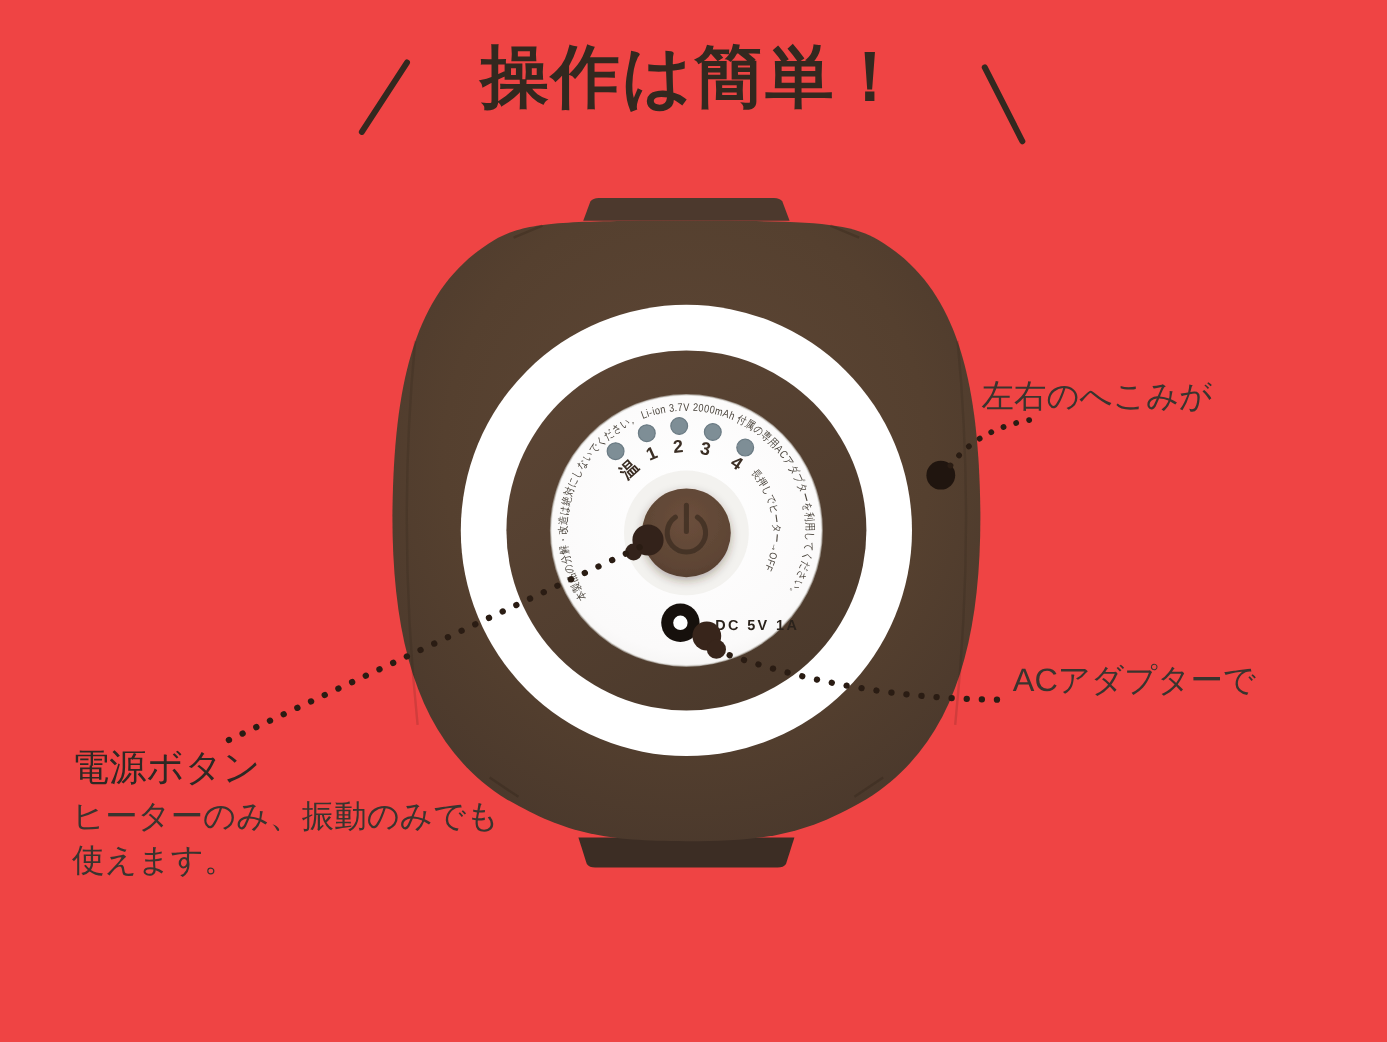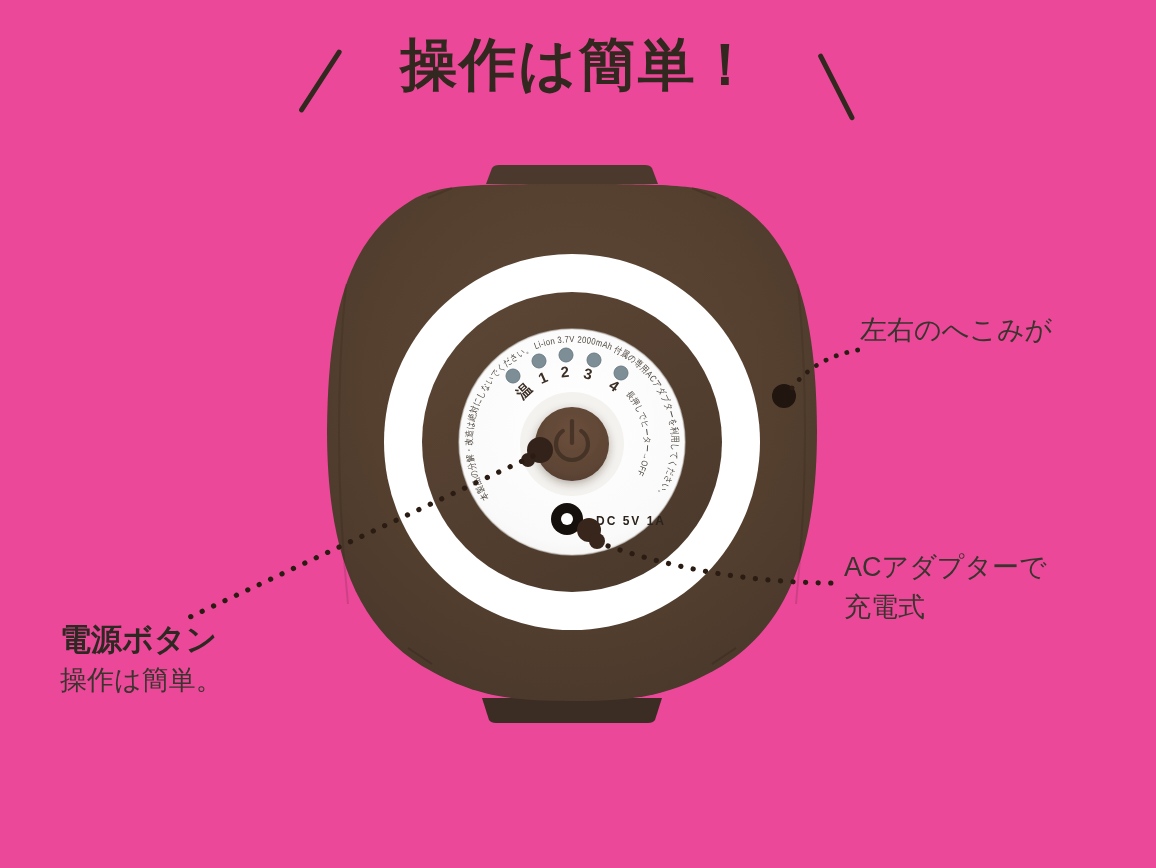--- a/index.html
+++ b/index.html
@@ -1,32 +1,32 @@
 <!DOCTYPE html>
 <html><head>
 <meta charset="utf-8">
 <style>
   html,body{margin:0;padding:0;background:#ffffff;}
   body{width:1156px;height:868px;overflow:hidden;font-family:"Liberation Sans",sans-serif;}
-  .stage{position:relative;width:1156px;height:868px;background:#ec4899;}
+  .stage{position:relative;width:1156px;height:868px;background:#ef4444;}
 
   
   .title-wrap{position:absolute;left:0;top:30px;width:1156px;text-align:center;}
   .title-text{display:inline-block;font-size:57px;font-weight:bold;color:#33281f;
               letter-spacing:2px;line-height:1.2;}
   .slash{position:absolute;width:5px;height:74px;background:#33281f;border-radius:3px;}
   .slash-left{left:338px;top:50px;transform:rotate(-33deg);transform-origin:top center;transform:rotate(33deg);}
   .slash-right{left:817px;top:54px;transform:rotate(-27deg);transform-origin:top center;}
 
   
   .ann{position:absolute;color:#39342e;font-size:27px;line-height:40px;white-space:nowrap;}
-  .ann-fit{left:860px;top:310px;}
+  .ann-fit{left:818px;top:310px;}
   .ann-charge{left:844px;top:547px;}
   .ann-power{left:60px;top:618px;line-height:37px;}
-  .ann-power .heading{font-size:31px;font-weight:bold;color:#2e2823;line-height:44px;margin:0;}
+  .ann-power .heading{font-size:31px;font-weight:normal;color:#2e2823;line-height:44px;margin:0;}
   .ann p{margin:0;}
 
   
   svg{position:absolute;left:0;top:0;}
   svg text{font-family:"Liberation Sans",sans-serif;}
   .curved{fill:#4a443c;font-size:9.2px;letter-spacing:0.4px;}
   .curved-inner{fill:#4a443c;font-size:8.6px;letter-spacing:0.3px;}
   .lvl{fill:#3b2e24;font-size:15px;font-weight:bold;text-anchor:middle;}
   .dc-label{fill:#2b231c;font-size:12px;font-weight:bold;letter-spacing:2px;}
 </style>
@@ -144,21 +144,21 @@
       <path d="M 608 546 Q 720 584 843 583" fill="none" stroke="#2a1c13" stroke-width="5.2" stroke-linecap="round" stroke-dasharray="0.1 12.5"></path>
     </g>
   </svg>
 
   <div class="ann ann-fit">
     <p>左右のへこみが</p>
   </div>
 
   <div class="ann ann-charge">
     <p>ACアダプターで</p>
-    <p>充電式</p>
   </div>
 
   <div class="ann ann-power">
     <p class="heading">電源ボタン</p>
-    <p>操作は簡単。</p>
+    <p>ヒーターのみ、振動のみでも</p>
+    <p>使えます。</p>
   </div>
 
 </div>
 
 </body></html>

